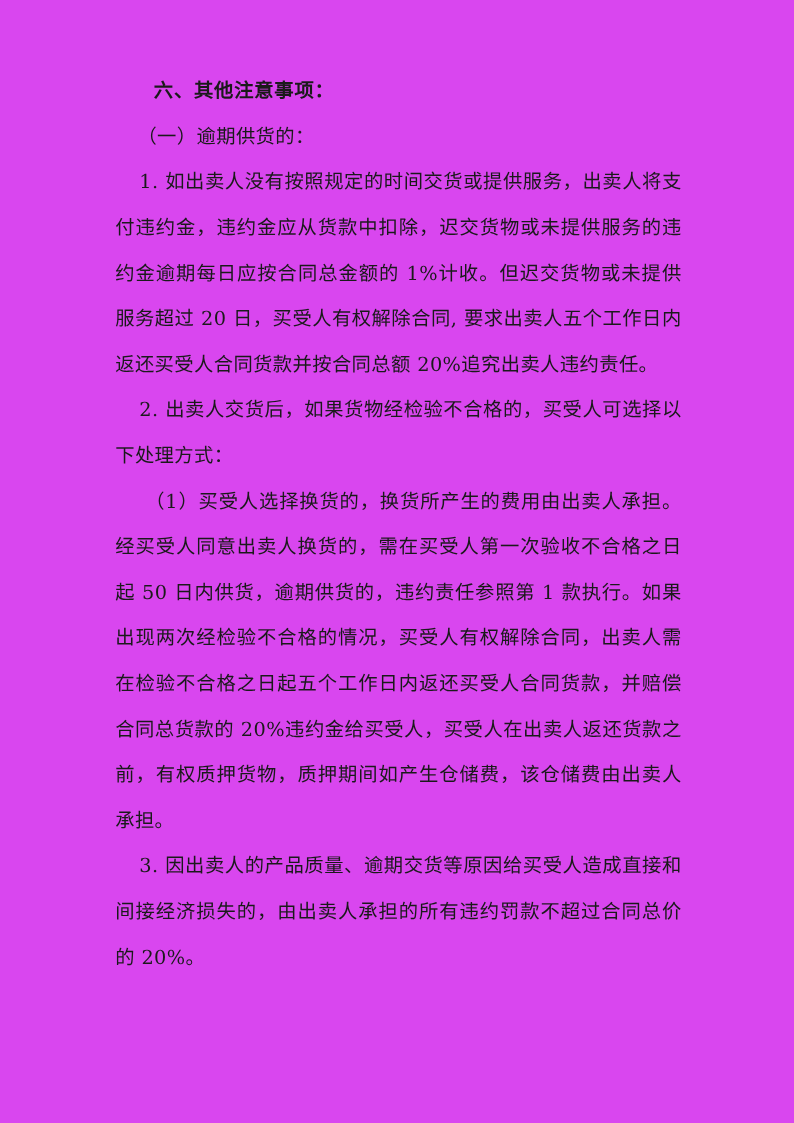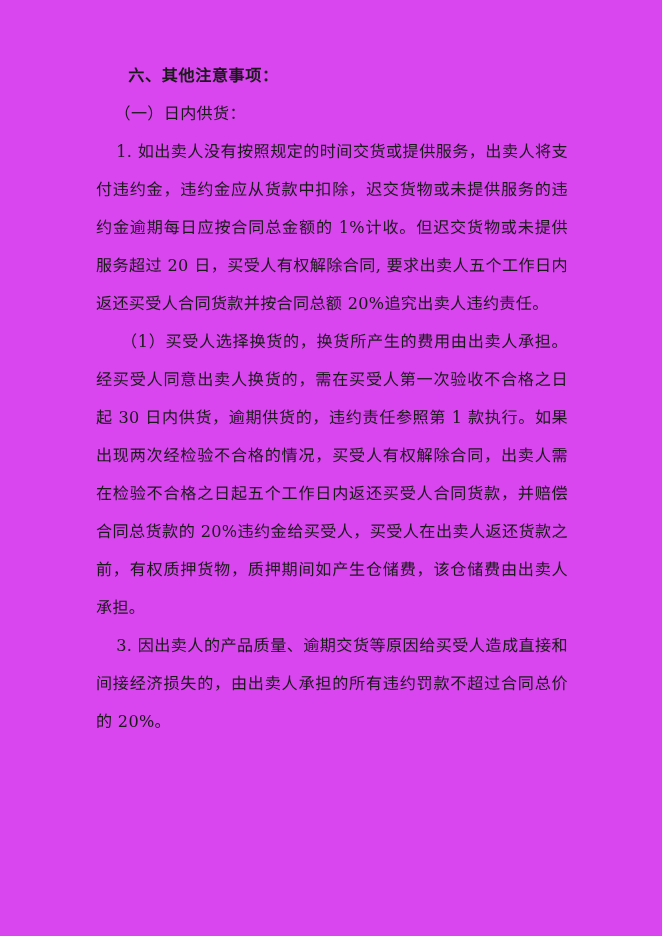--- a/index.html
+++ b/index.html
@@ -60,24 +60,25 @@
   }
 </style>
 </head>
 <body>
 
 <div class="page">
   <div class="doc-body">
 
     <p class="para heading">六、其他注意事项：</p>
 
-    <p class="para sub-heading">（一）日内供货：</p>
+    <p class="para sub-heading">（一）逾期供货的：</p>
 
     <p class="para item">1. 如出卖人没有按照规定的时间交货或提供服务，出卖人将支付违约金，违约金应从货款中扣除，迟交货物或未提供服务的违约金逾期每日应按合同总金额的 1%计收。但迟交货物或未提供服务超过 20 日，买受人有权解除合同, 要求出卖人五个工作日内返还买受人合同货款并按合同总额 20%追究出卖人违约责任。</p>
 
+    <p class="para item">2. 出卖人交货后，如果货物经检验不合格的，买受人可选择以下处理方式：</p>
 
-    <p class="para sub-item">（1）买受人选择换货的，换货所产生的费用由出卖人承担。经买受人同意出卖人换货的，需在买受人第一次验收不合格之日起 30 日内供货，逾期供货的，违约责任参照第 1 款执行。如果出现两次经检验不合格的情况，买受人有权解除合同，出卖人需在检验不合格之日起五个工作日内返还买受人合同货款，并赔偿合同总货款的 20%违约金给买受人，买受人在出卖人返还货款之前，有权质押货物，质押期间如产生仓储费，该仓储费由出卖人承担。</p>
+    <p class="para sub-item">（1）买受人选择换货的，换货所产生的费用由出卖人承担。经买受人同意出卖人换货的，需在买受人第一次验收不合格之日起 50 日内供货，逾期供货的，违约责任参照第 1 款执行。如果出现两次经检验不合格的情况，买受人有权解除合同，出卖人需在检验不合格之日起五个工作日内返还买受人合同货款，并赔偿合同总货款的 20%违约金给买受人，买受人在出卖人返还货款之前，有权质押货物，质押期间如产生仓储费，该仓储费由出卖人承担。</p>
 
 
     <p class="para item">3. 因出卖人的产品质量、逾期交货等原因给买受人造成直接和间接经济损失的，由出卖人承担的所有违约罚款不超过合同总价的 20%。</p>
 
   </div>
 </div>
 
 </body></html>

